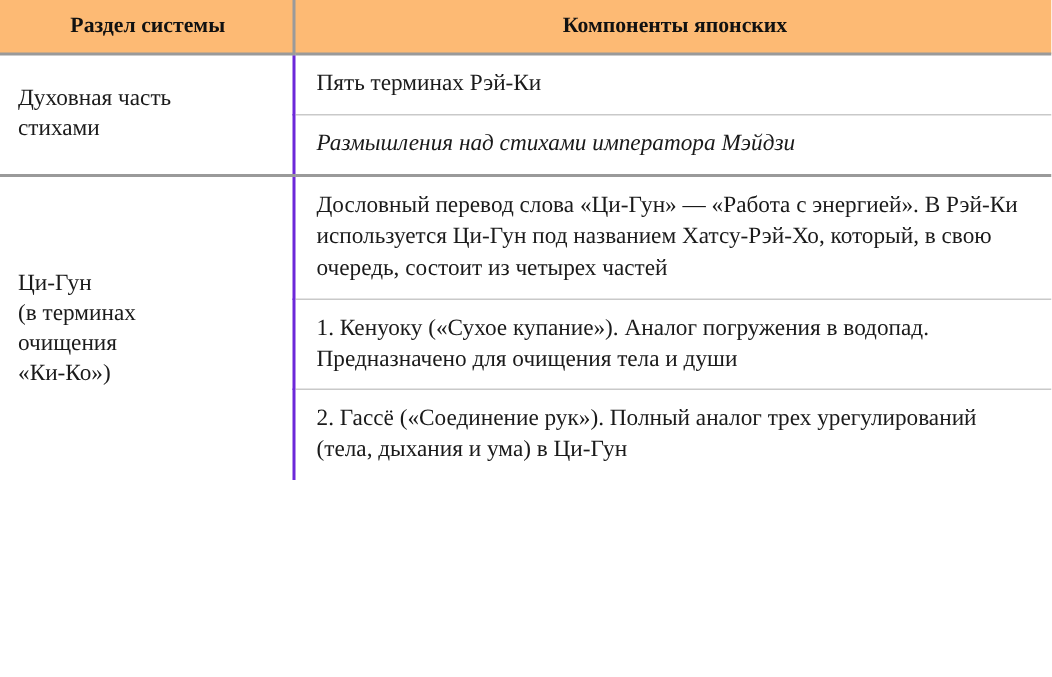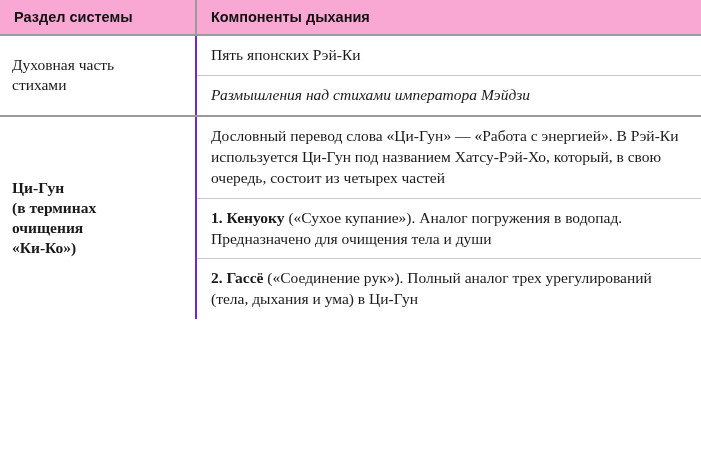--- a/index.html
+++ b/index.html
@@ -20,25 +20,25 @@
   }
   table.sys-table {
     border-collapse: collapse;
     width: 701px;
     table-layout: fixed;
   }
   table.sys-table col.col-section { width: 196px; }
   table.sys-table col.col-components { width: 505px; }
 
   .sys-table th {
-    background: #f9a8d4;
-    font-family: Liberation Sans, sans-serif;
+    background: #fdba74;
+    font-family: Liberation Serif, serif;
     font-weight: bold;
     font-size: 14.5px;
-    text-align: left;
+    text-align: center;
     padding: 9px 12px 9px 14px;
     color: #111111;
     border-bottom: 2px solid #9a9a9a;
     vertical-align: middle;
   }
   .sys-table th.th-section {
     border-right: 2px solid #9a9a9a;
   }
 
   .sys-table td {
@@ -50,64 +50,63 @@
   }
   .sys-table td.section-cell {
     vertical-align: middle;
     border-right: 2px solid #6d28d9;
     border-bottom: 2px solid #9a9a9a;
     padding: 8px 12px;
     line-height: 1.3;
   }
   .sys-table td.section-cell.last-section {
     border-bottom: none;
-    font-weight: bold;
   }
   .sys-table tr.last-row td {
     border-bottom: none;
   }
   .sys-table td.comp-cell {
     padding-right: 18px;
   }
   .sys-table td.comp-cell.group-end {
     border-bottom: 2px solid #9a9a9a;
     font-style: italic;
   }
   .sys-table td.comp-cell.last-of-table {
     border-bottom: none;
   }
   .lead {
-    font-weight: bold;
+    font-weight: normal;
   }
   .section-line { display: block; }
 </style>
 </head>
 <body>
 
 <div class="table-wrap">
   <table class="sys-table">
     <colgroup>
       <col class="col-section">
       <col class="col-components">
     </colgroup>
     <thead>
       <tr>
         <th class="th-section">Раздел системы</th>
-        <th class="th-components">Компоненты дыхания</th>
+        <th class="th-components">Компоненты японских</th>
       </tr>
     </thead>
     <tbody>
 
       <tr>
         <td class="section-cell" rowspan="2">
           <span class="section-line">Духовная часть</span>
           <span class="section-line">стихами</span>
         </td>
         <td class="comp-cell">
-          <span>Пять японских Рэй-Ки</span>
+          <span>Пять терминах Рэй-Ки</span>
         </td>
       </tr>
       <tr>
         <td class="comp-cell group-end">
           <span>Размышления над стихами императора Мэйдзи</span>
         </td>
       </tr>
 
       <tr>
         <td class="section-cell last-section" rowspan="3">

